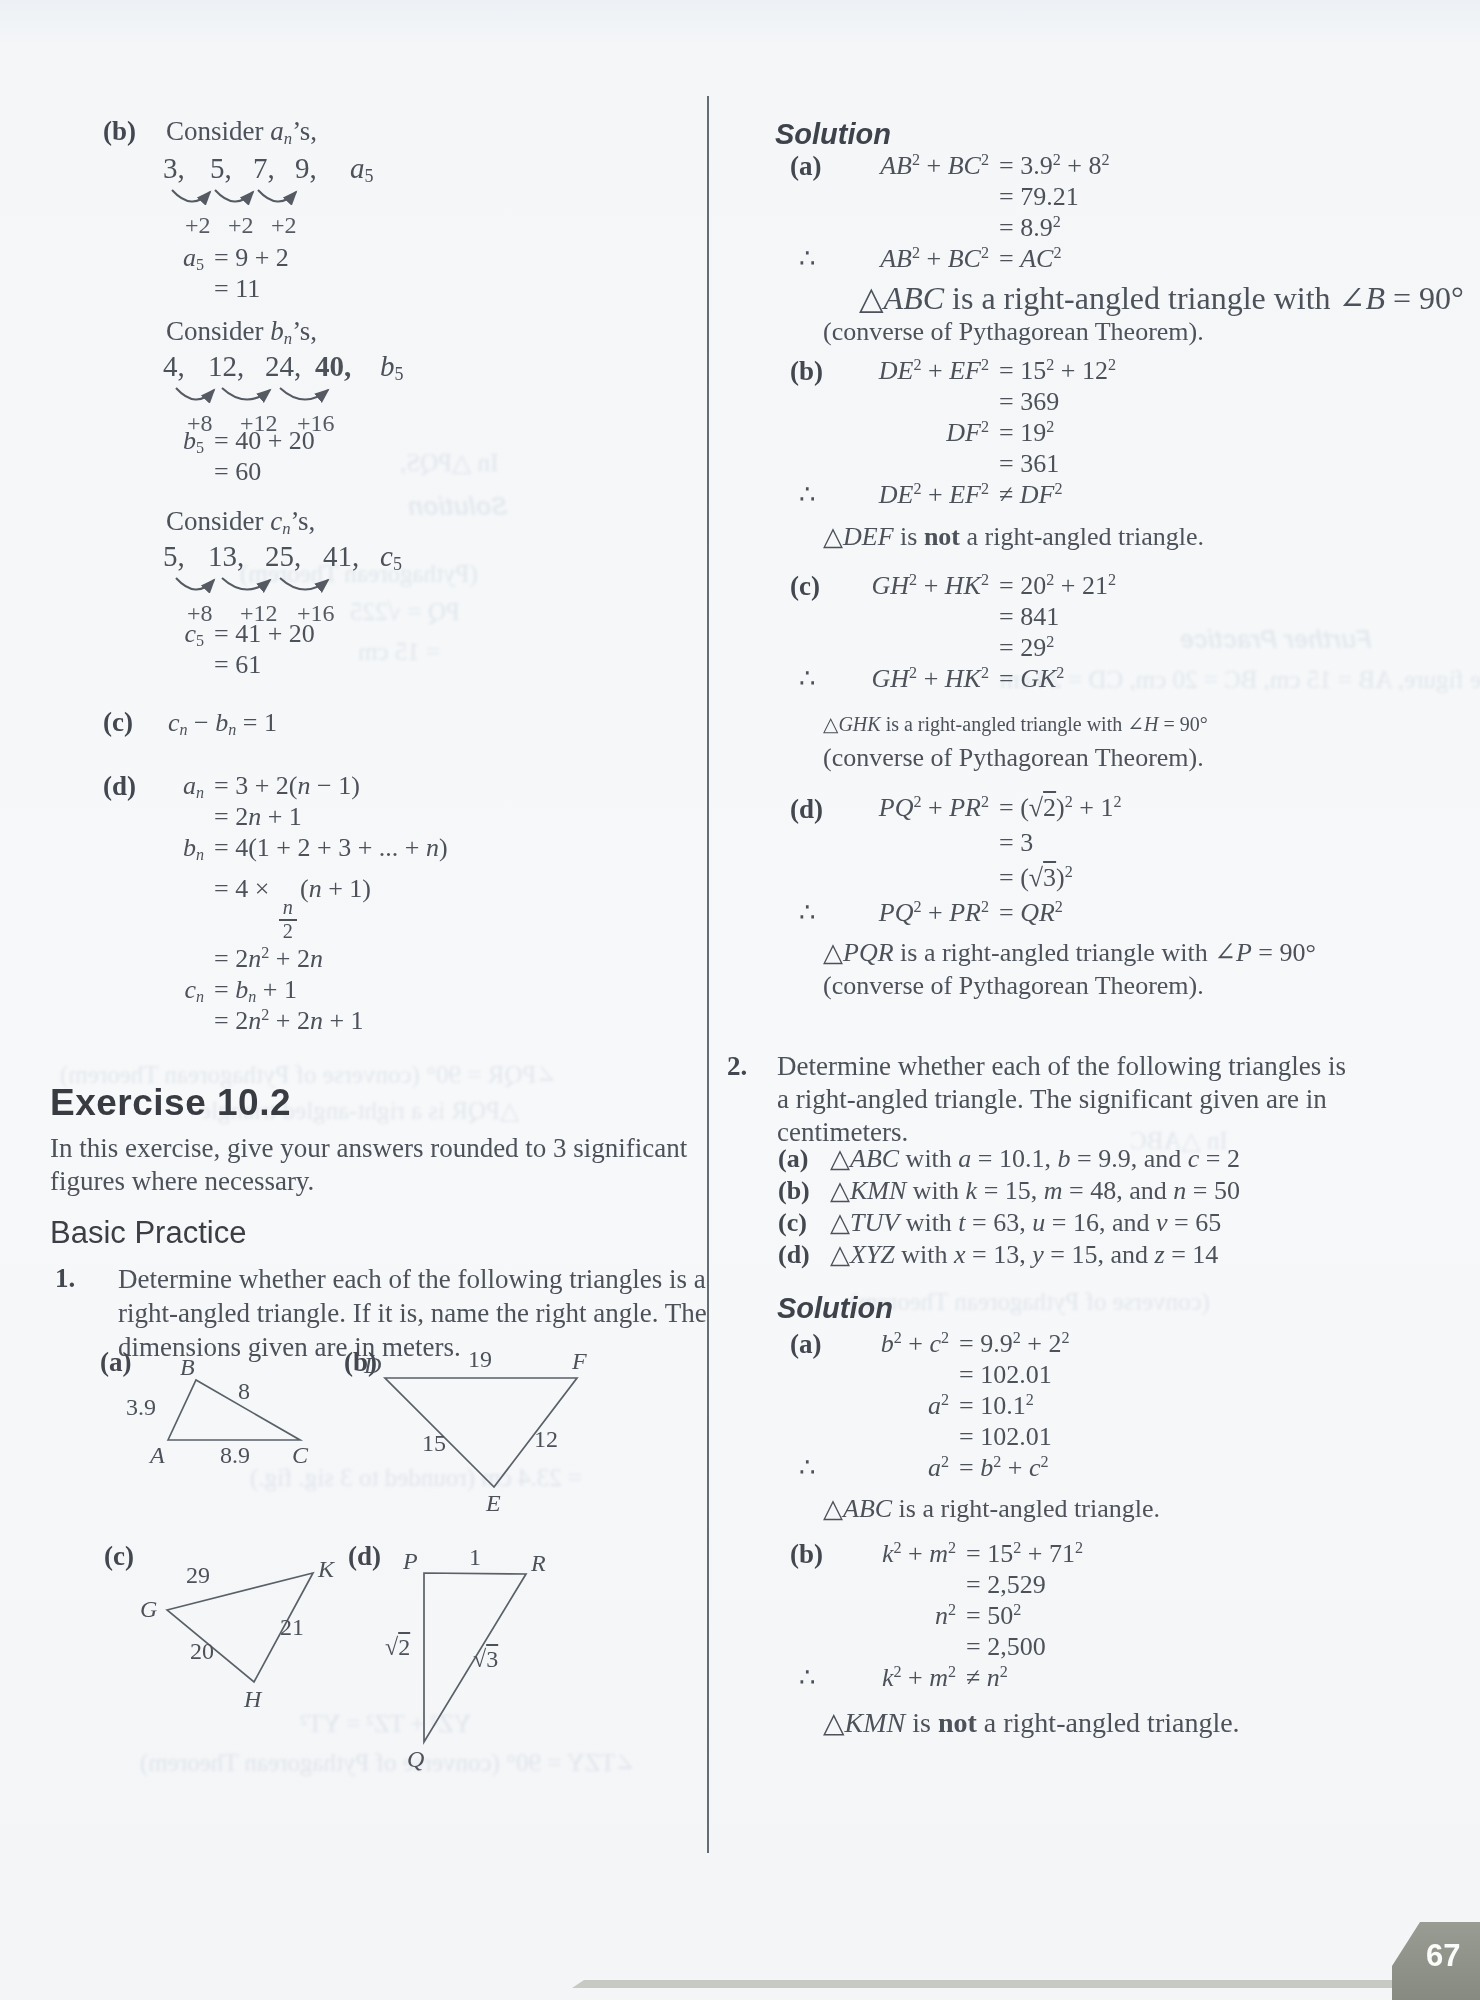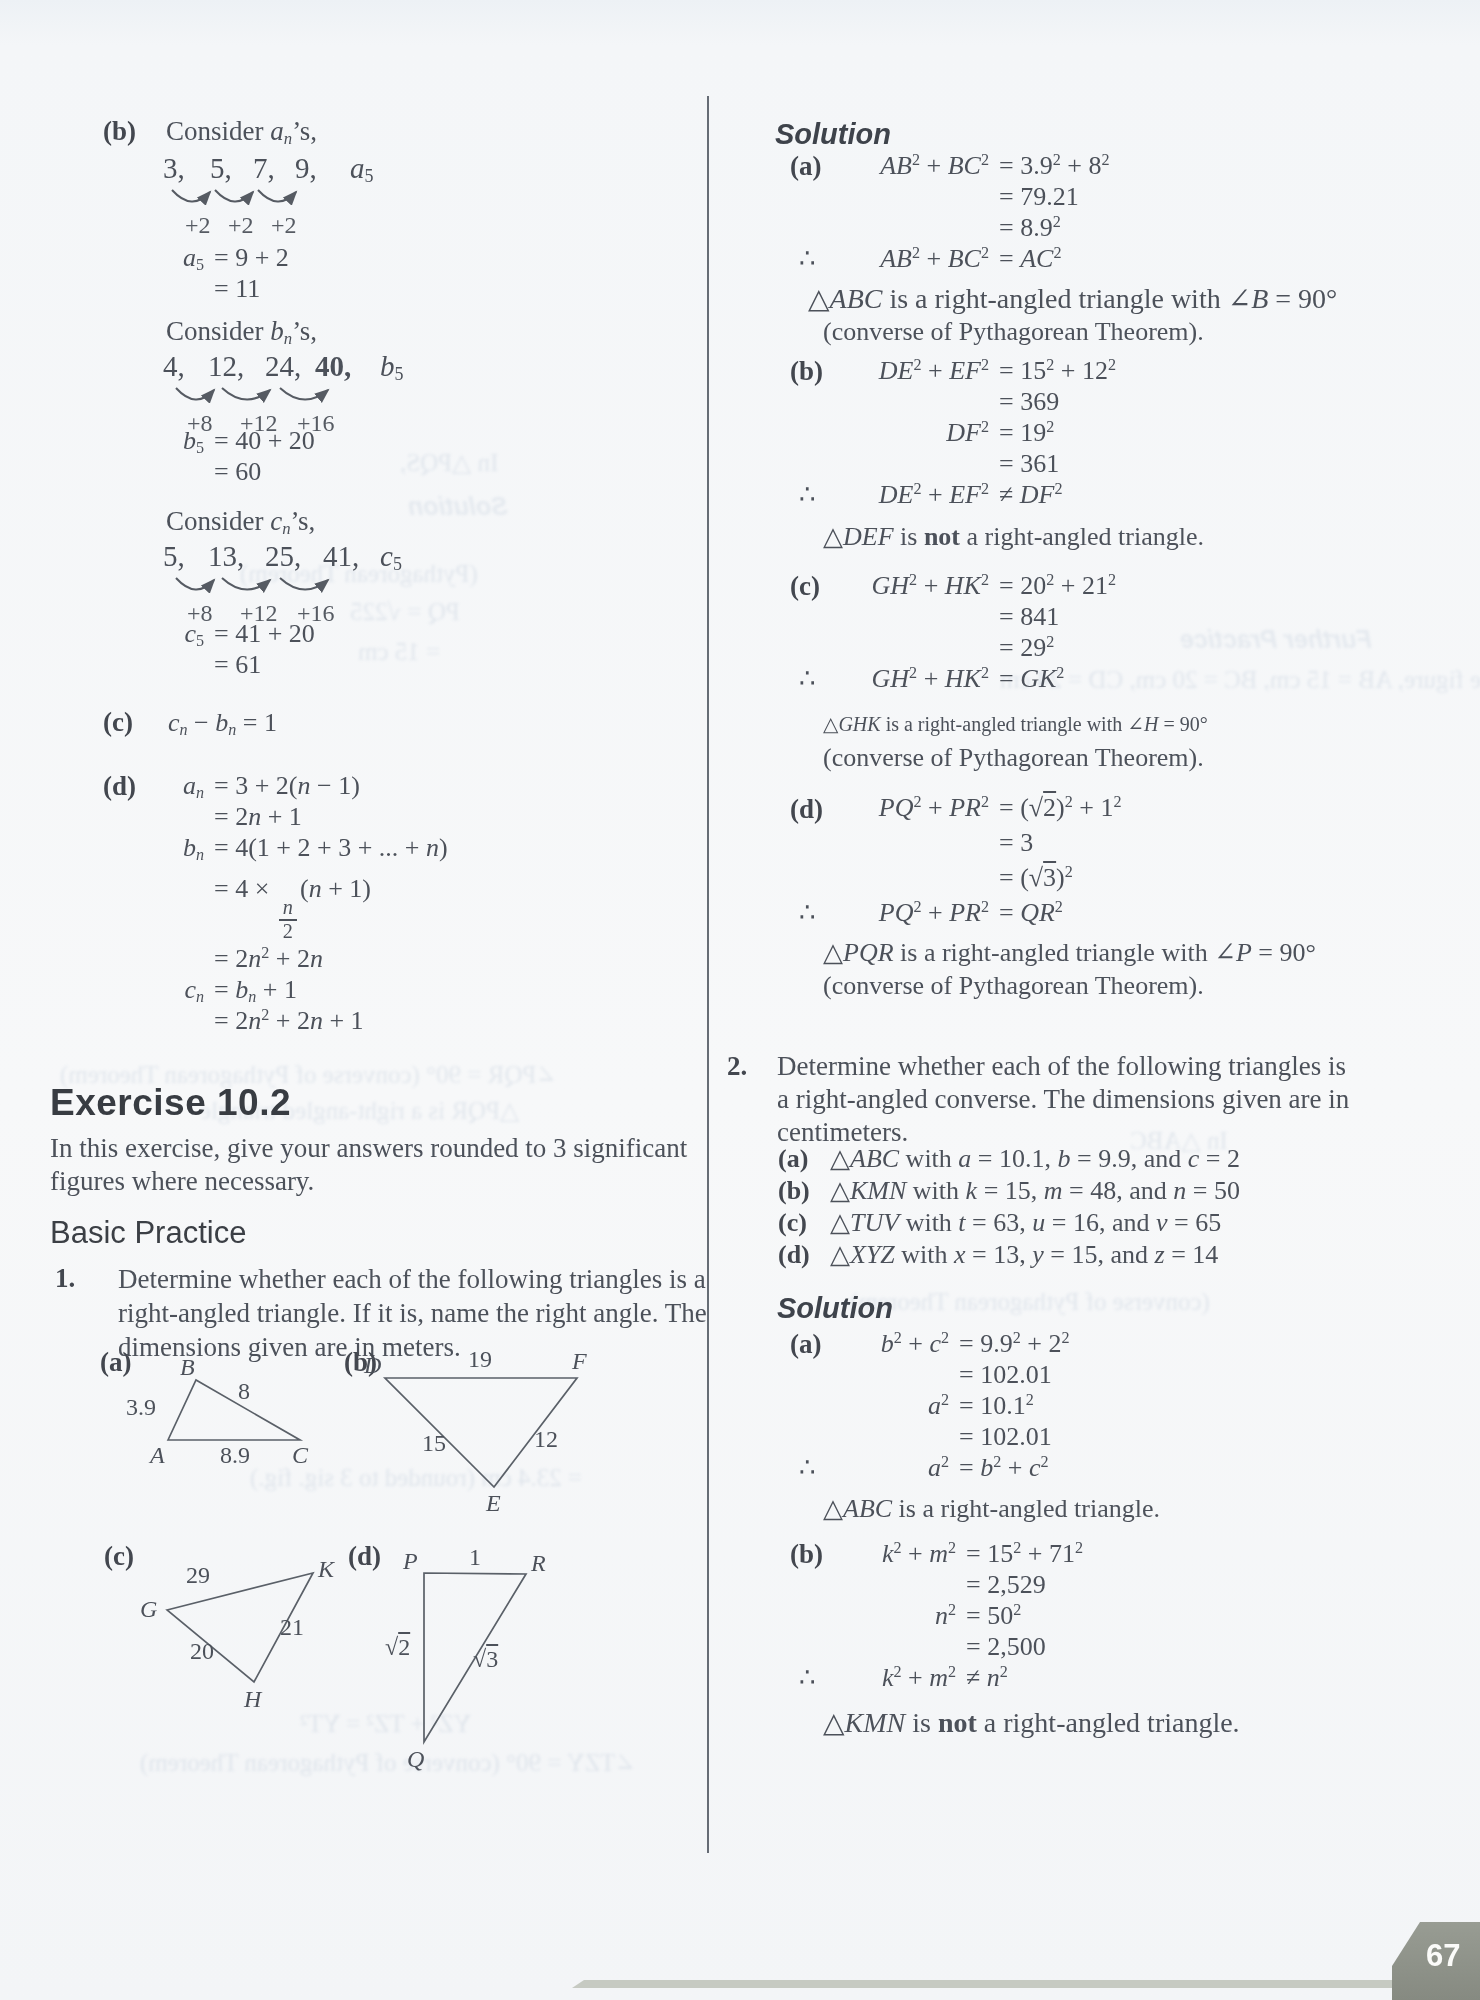--- a/index.html
+++ b/index.html
@@ -248,21 +248,21 @@
   <span class="abs solhead" style="left:775px;top:118px;">Solution</span>
 
   <span class="abs ser lab" style="left:790px;top:150px;">(a)</span>
   <div class="abs eq" style="left:795px;top:150px;--lw:148px;">
 
   <div class="eqrow"><span class="pre"></span><span class="lhs"><span class="it">AB</span><span class="sup">2</span><span> + </span><span class="it">BC</span><span class="sup">2</span></span><span class="rhs"><span>= 3.9</span><span class="sup">2</span><span> + 8</span><span class="sup">2</span></span></div>
       <div class="eqrow"><span class="pre"></span><span class="lhs"></span><span class="rhs"><span>= 79.21</span></span></div>
       <div class="eqrow"><span class="pre"></span><span class="lhs"></span><span class="rhs"><span>= 8.9</span><span class="sup">2</span></span></div>
       <div class="eqrow"><span class="pre">∴</span><span class="lhs"><span class="it">AB</span><span class="sup">2</span><span> + </span><span class="it">BC</span><span class="sup">2</span></span><span class="rhs"><span>= </span><span class="it">AC</span><span class="sup">2</span></span></div>
     </div>
-  <span class="abs ser" style="left:808px;top:282px;font-size:28px;"><span>△</span><span class="it">ABC</span><span> is a right-angled triangle with ∠</span><span class="it">B</span><span> = 90°</span></span>
+  <span class="abs ser" style="left:859px;top:282px;font-size:32px;"><span>△</span><span class="it">ABC</span><span> is a right-angled triangle with ∠</span><span class="it">B</span><span> = 90°</span></span>
   <span class="abs ser" style="left:823px;top:315px;font-size:26px;">(converse of Pythagorean Theorem).</span>
 
   <span class="abs ser lab" style="left:790px;top:355px;">(b)</span>
   <div class="abs eq" style="left:795px;top:355px;--lw:148px;">
 
   <div class="eqrow"><span class="pre"></span><span class="lhs"><span class="it">DE</span><span class="sup">2</span><span> + </span><span class="it">EF</span><span class="sup">2</span></span><span class="rhs"><span>= 15</span><span class="sup">2</span><span> + 12</span><span class="sup">2</span></span></div>
       <div class="eqrow"><span class="pre"></span><span class="lhs"></span><span class="rhs"><span>= 369</span></span></div>
       <div class="eqrow"><span class="pre"></span><span class="lhs"><span class="it">DF</span><span class="sup">2</span></span><span class="rhs"><span>= 19</span><span class="sup">2</span></span></div>
       <div class="eqrow"><span class="pre"></span><span class="lhs"></span><span class="rhs"><span>= 361</span></span></div>
       <div class="eqrow"><span class="pre">∴</span><span class="lhs"><span class="it">DE</span><span class="sup">2</span><span> + </span><span class="it">EF</span><span class="sup">2</span></span><span class="rhs"><span>≠ </span><span class="it">DF</span><span class="sup">2</span></span></div>
@@ -286,21 +286,21 @@
   <div class="eqrow"><span class="pre"></span><span class="lhs"><span class="it">PQ</span><span class="sup">2</span><span> + </span><span class="it">PR</span><span class="sup">2</span></span><span class="rhs"><span>= (</span><span>√</span><span class="ov">2</span><span>)</span><span class="sup">2</span><span> + 1</span><span class="sup">2</span></span></div>
       <div class="eqrow"><span class="pre"></span><span class="lhs"></span><span class="rhs"><span>= 3</span></span></div>
       <div class="eqrow"><span class="pre"></span><span class="lhs"></span><span class="rhs"><span>= (</span><span>√</span><span class="ov">3</span><span>)</span><span class="sup">2</span></span></div>
       <div class="eqrow"><span class="pre">∴</span><span class="lhs"><span class="it">PQ</span><span class="sup">2</span><span> + </span><span class="it">PR</span><span class="sup">2</span></span><span class="rhs"><span>= </span><span class="it">QR</span><span class="sup">2</span></span></div>
     </div>
   <span class="abs ser" style="left:823px;top:936px;font-size:26px;"><span>△</span><span class="it">PQR</span><span> is a right-angled triangle with ∠</span><span class="it">P</span><span> = 90°</span></span>
   <span class="abs ser" style="left:823px;top:969px;font-size:26px;">(converse of Pythagorean Theorem).</span>
 
   <span class="abs ser lab" style="left:727px;top:1050px;">2.</span>
   <span class="abs ser" style="left:777px;top:1050px;">Determine whether each of the following triangles is</span>
-  <span class="abs ser" style="left:777px;top:1083px;">a right-angled converse. The dimensions given are in</span>
+  <span class="abs ser" style="left:777px;top:1083px;">a right-angled triangle. The significant given are in</span>
   <span class="abs ser" style="left:777px;top:1116px;">centimeters.</span>
 
   <div class="abs opts" style="left:778px;top:1143px;">
 
   <div class="optrow"><span class="optlab">(a)</span><span class="opttext"><span>△</span><span class="it">ABC</span><span> with </span><span class="it">a</span><span> = 10.1, </span><span class="it">b</span><span> = 9.9, and </span><span class="it">c</span><span> = 2</span></span></div>
       <div class="optrow"><span class="optlab">(b)</span><span class="opttext"><span>△</span><span class="it">KMN</span><span> with </span><span class="it">k</span><span> = 15, </span><span class="it">m</span><span> = 48, and </span><span class="it">n</span><span> = 50</span></span></div>
       <div class="optrow"><span class="optlab">(c)</span><span class="opttext"><span>△</span><span class="it">TUV</span><span> with </span><span class="it">t</span><span> = 63, </span><span class="it">u</span><span> = 16, and </span><span class="it">v</span><span> = 65</span></span></div>
       <div class="optrow"><span class="optlab">(d)</span><span class="opttext"><span>△</span><span class="it">XYZ</span><span> with </span><span class="it">x</span><span> = 13, </span><span class="it">y</span><span> = 15, and </span><span class="it">z</span><span> = 14</span></span></div>
     </div>
 

